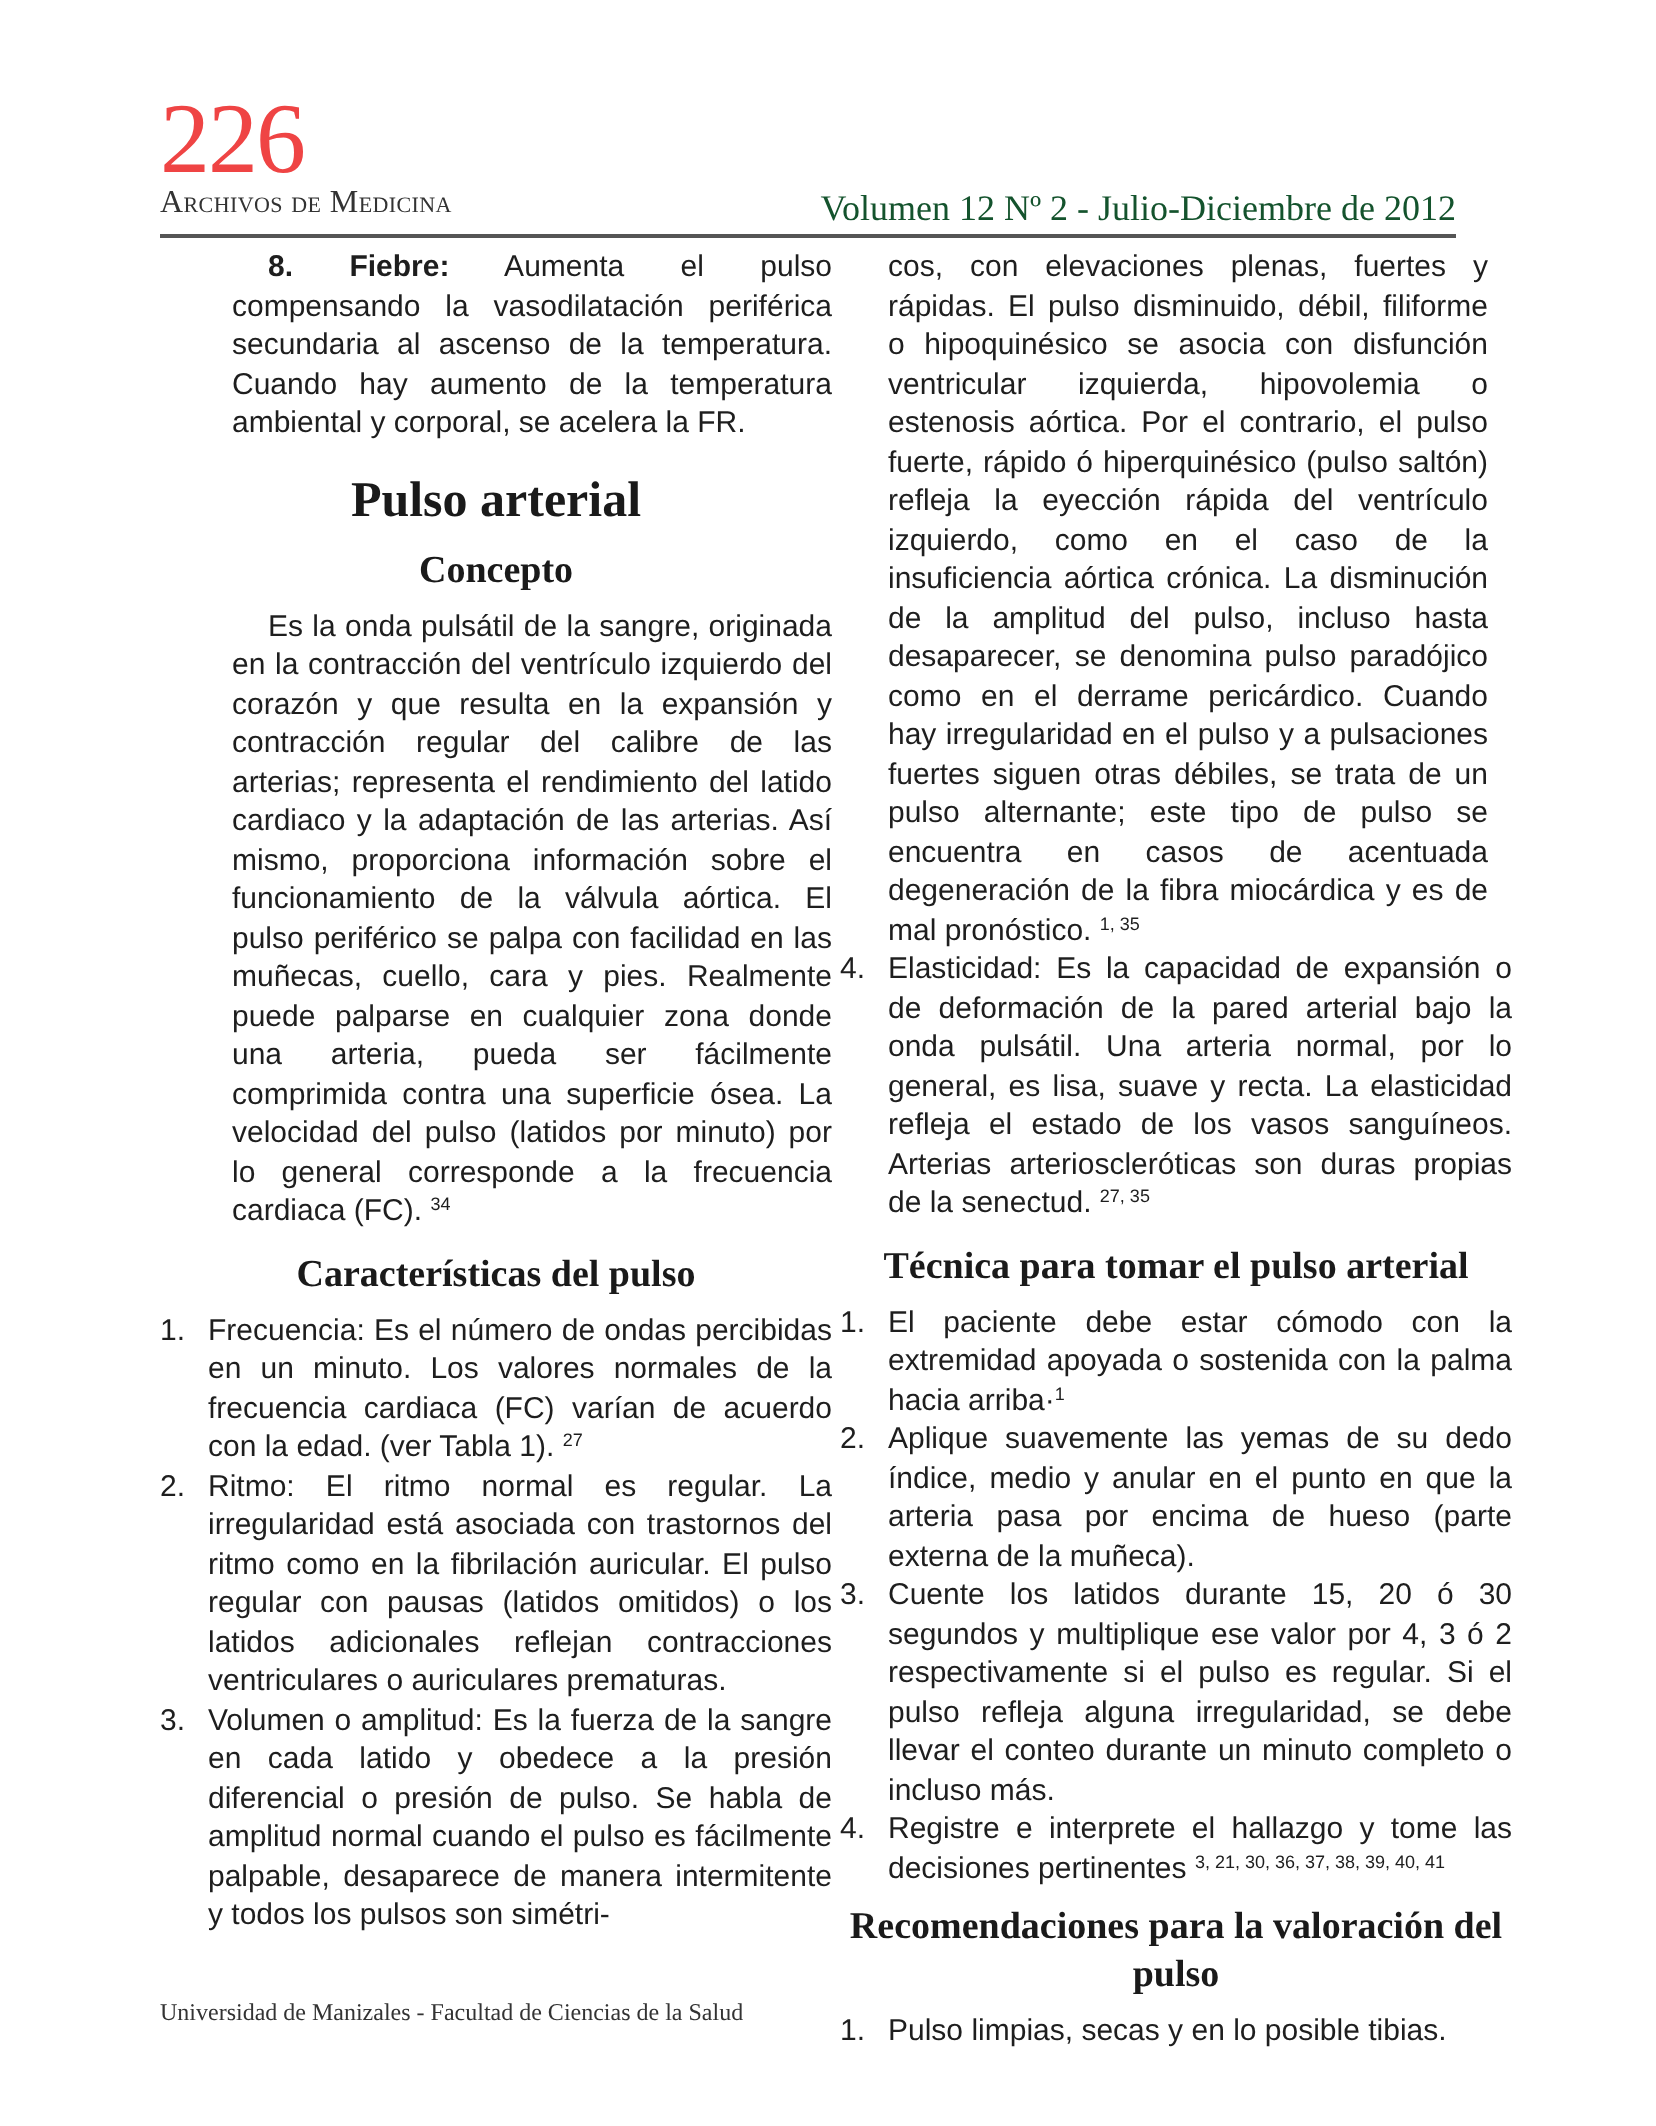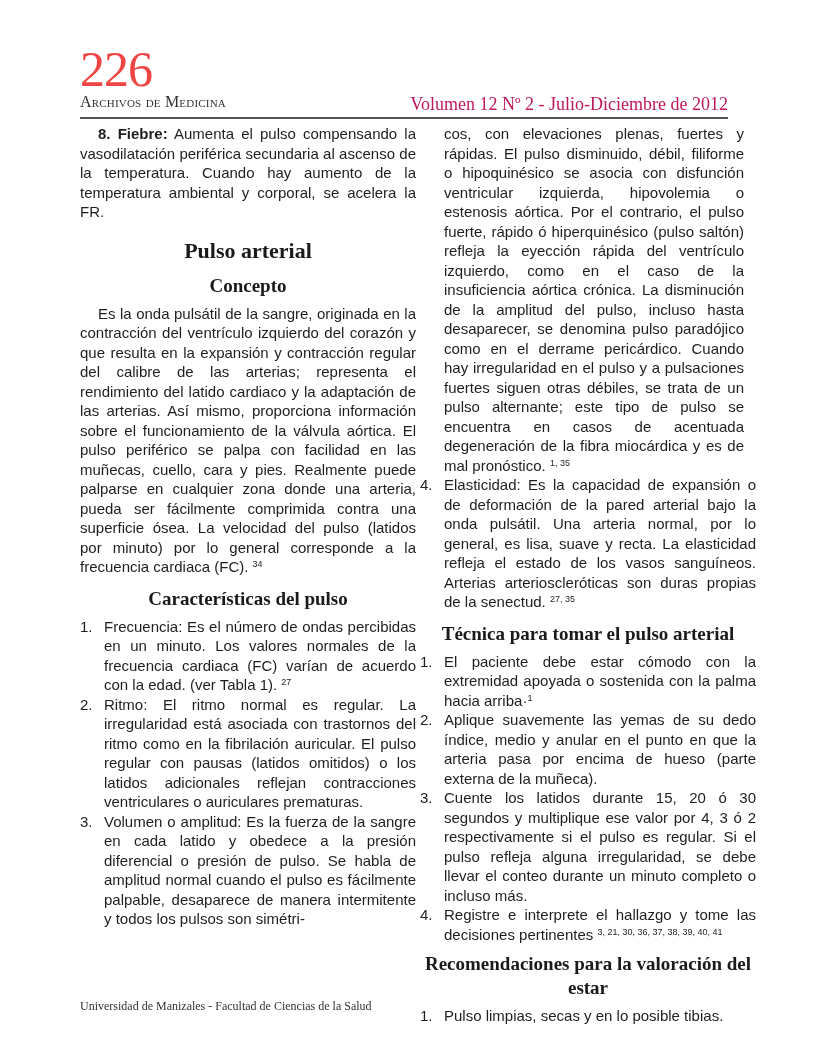--- a/index.html
+++ b/index.html
@@ -1,28 +1,28 @@
 <!DOCTYPE html>
 <html><head>
 <meta charset="utf-8">
 <style>
   html, body { margin: 0; padding: 0; background: #ffffff; }
   body { width: 828px; height: 1063px; position: relative; overflow: hidden; color: #1a1a1a; }
   .page-number { position: absolute; left: 80px; top: 44px; font-family: "Liberation Serif", serif; font-size: 50px; line-height: 50px; color: #ef4444; letter-spacing: -1px; }
   .journal-title { position: absolute; left: 80px; top: 93px; font-family: "Liberation Serif", serif; font-size: 16px; color: #333; font-variant: small-caps; letter-spacing: 0.2px; }
-  .issue-info { position: absolute; right: 100px; top: 94px; font-family: "Liberation Serif", serif; font-size: 18px; color: #be185d; text-align: center; }
+  .issue-info { position: absolute; right: 100px; top: 94px; font-family: "Liberation Serif", serif; font-size: 18px; color: #14532d; text-align: center; }
   .header-rule { position: absolute; left: 80px; top: 117px; width: 648px; height: 2px; background: #555; }
   .col { position: absolute; top: 124px; width: 336px; font-family: "Liberation Sans", sans-serif; font-size: 15px; line-height: 19.5px; color: #1e1e1e; }
   .col-left { left: 80px; }
   .col-right { left: 420px; }
   p { margin: 0 0 10px 0; text-align: justify; }
-  .indent { text-indent: 18px; }
+  .indent { text-indent: 18px; margin-left: 36px; }
   .b { font-weight: bold; }
   sup { font-size: 9px; line-height: 0; vertical-align: 5px; }
-  h1 { font-family: "Liberation Serif", serif; font-size: 22px; font-weight: bold; text-align: center; margin: 14px 0 8px 0; line-height: 30px; color: #1a1a1a; }
+  h1 { font-family: "Liberation Serif", serif; font-size: 25px; font-weight: bold; text-align: center; margin: 14px 0 8px 0; line-height: 30px; color: #1a1a1a; }
   h2 { font-family: "Liberation Serif", serif; font-size: 19px; font-weight: bold; margin: 6px 0 6px 0; line-height: 24px; color: #1a1a1a; text-align: center; }
   .list { margin: 0; padding: 0; list-style: none; }
   .list li { position: relative; padding-left: 24px; text-align: justify; margin: 0; }
   .list li .num { position: absolute; left: 0; top: 0; }
   .cont { text-align: justify; padding-left: 24px; margin: 0 12px 0 0; }
   .footer { position: absolute; left: 80px; top: 999px; font-family: "Liberation Serif", serif; font-size: 12px; color: #333; }
 </style>
 </head>
 <body>
 
@@ -56,19 +56,19 @@
   </ul>
 
   <h2>Técnica para tomar el pulso arterial</h2>
   <ul class="list">
     <li><span class="num">1.</span><span>El paciente debe estar cómodo con la extremidad apoyada o sostenida con la palma hacia arriba·</span><sup>1</sup></li>
     <li><span class="num">2.</span><span>Aplique suavemente las yemas de su dedo índice, medio y anular en el punto en que la arteria pasa por encima de hueso (parte externa de la muñeca).</span></li>
     <li><span class="num">3.</span><span>Cuente los latidos durante 15, 20 ó 30 segundos y multiplique ese valor por 4, 3 ó 2 respectivamente si el pulso es regular. Si el pulso refleja alguna irregularidad, se debe llevar el conteo durante un minuto completo o incluso más.</span></li>
     <li><span class="num">4.</span><span>Registre e interprete el hallazgo y tome las decisiones pertinentes</span> <sup>3, 21, 30, 36, 37, 38, 39, 40, 41</sup></li>
   </ul>
 
-  <h2 style="margin-top:8px;">Recomendaciones para la valoración del estar</h2>
+  <h2 style="margin-top:8px;">Recomendaciones para la valoración del pulso</h2>
   <ul class="list">
     <li><span class="num">1.</span><span>Pulso limpias, secas y en lo posible tibias.</span></li>
   </ul>
 </div>
 
 <div class="footer">Universidad de Manizales - Facultad de Ciencias de la Salud</div>
 
 </body></html>

